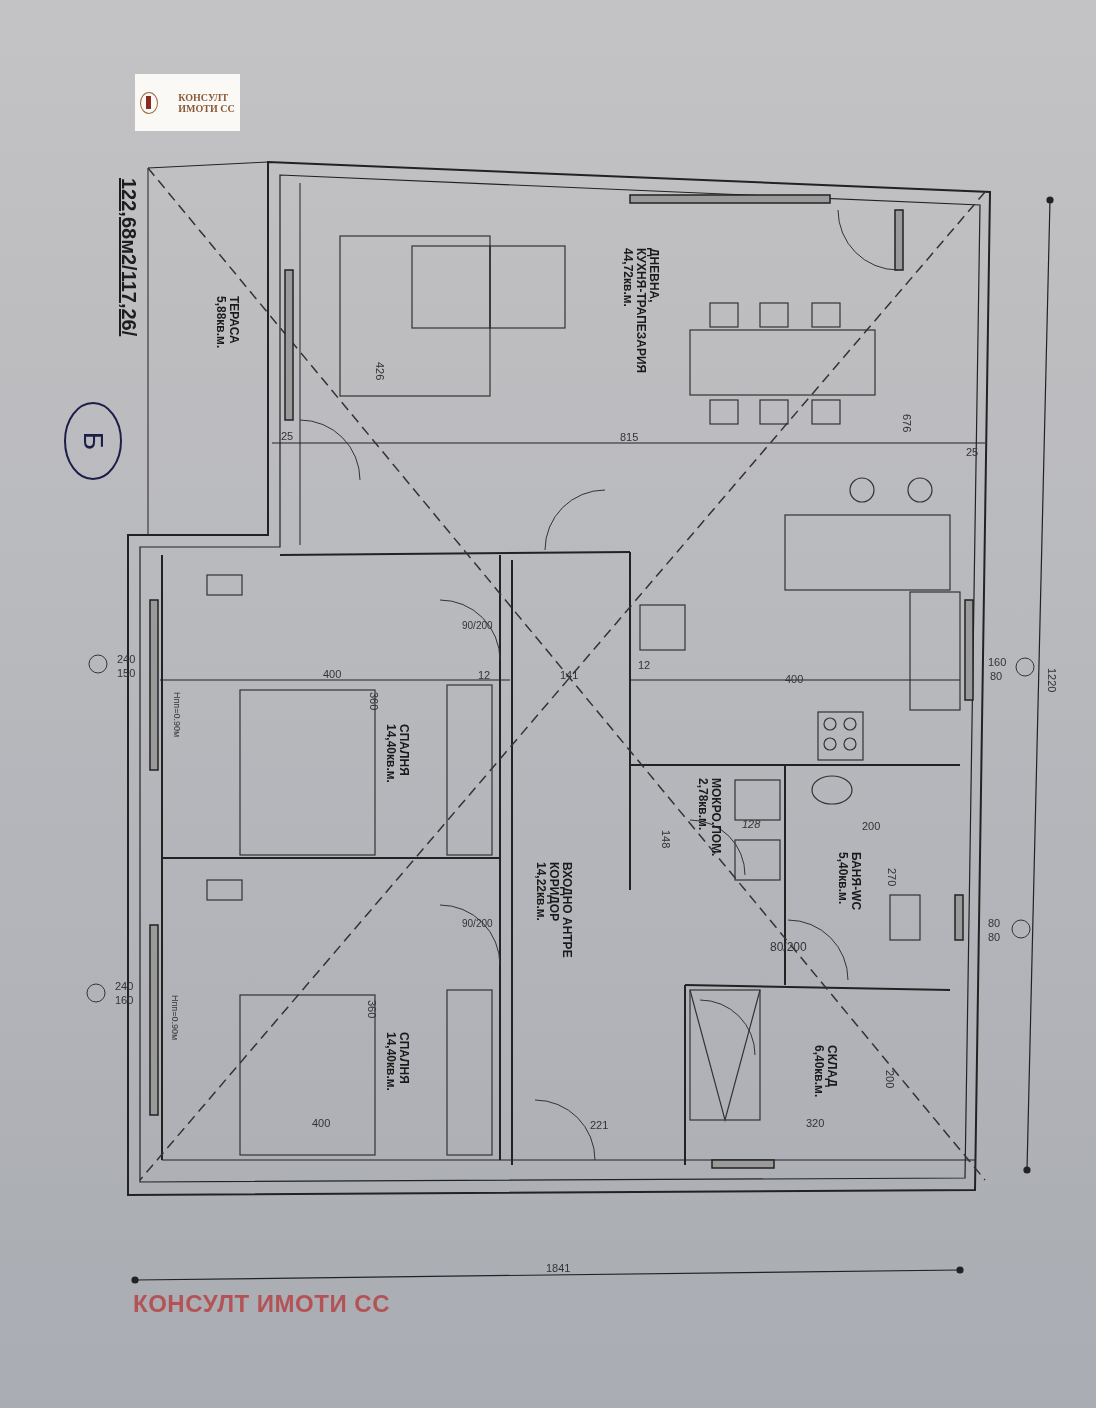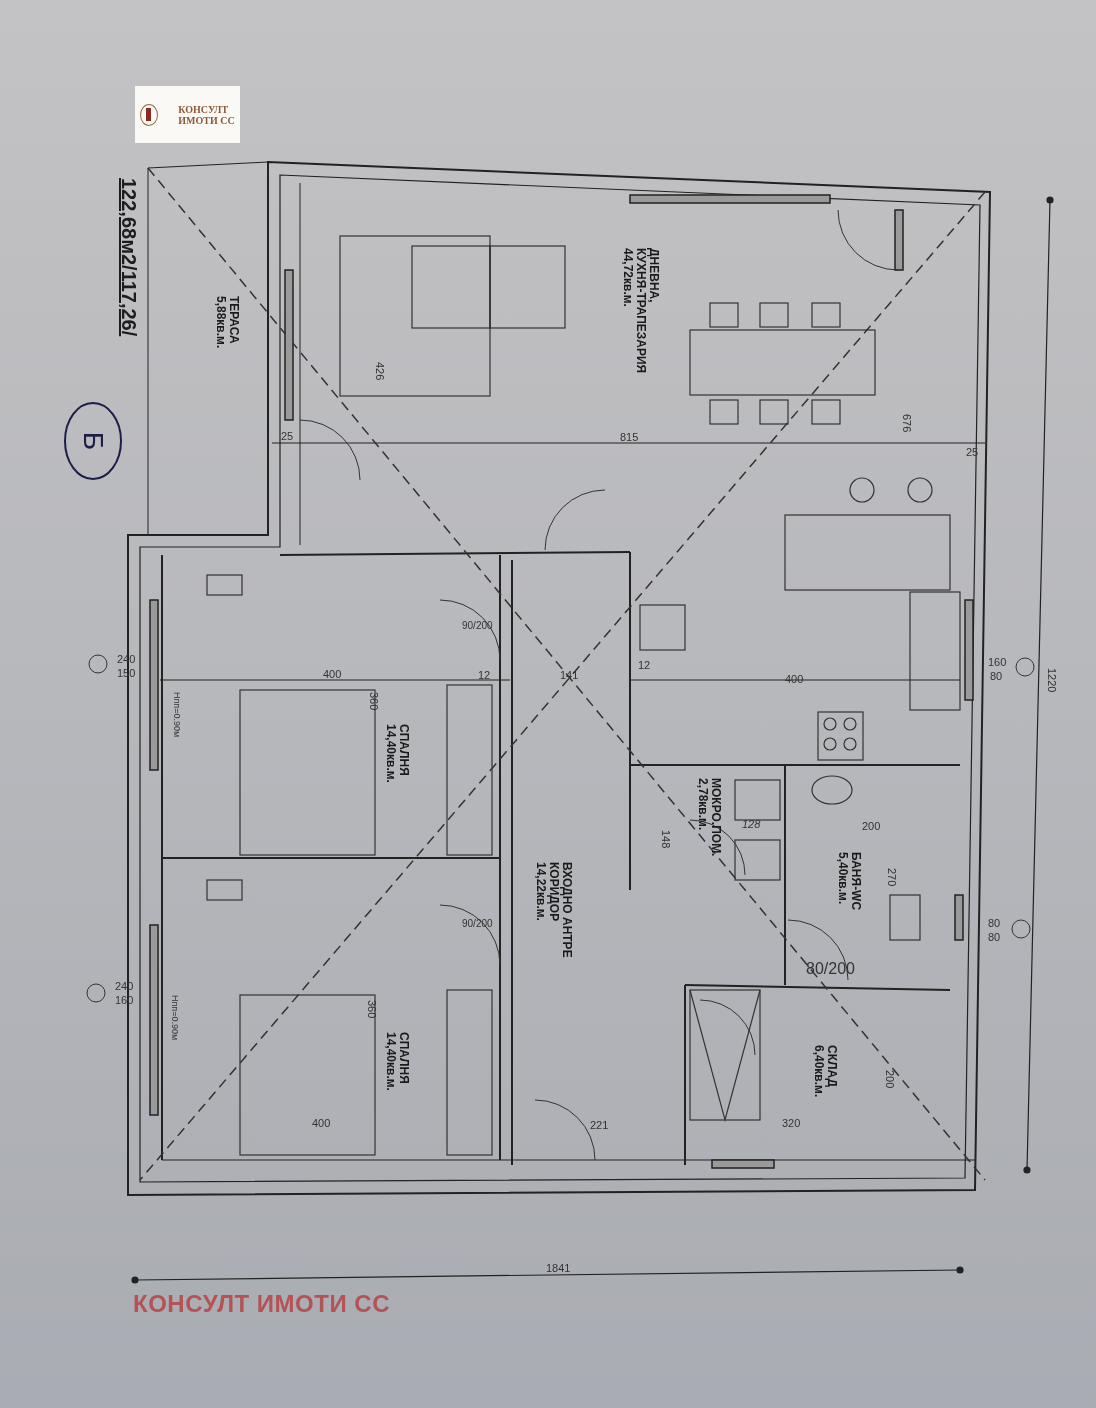--- a/index.html
+++ b/index.html
@@ -1,18 +1,18 @@
 <!DOCTYPE html>
 <html><head>
 <meta charset="utf-8">
 <style>
   html,body{margin:0;padding:0;}
   body{width:1096px;height:1408px;background:#a9a9ad;position:relative;overflow:hidden;font-family:"Liberation Sans",sans-serif;}
   .paper{position:absolute;left:0;top:0;width:1096px;height:1408px;background:linear-gradient(180deg,#c3c2c4 0%,#b8b9bd 45%,#a9acb2 100%);}
-  .logo{position:absolute;left:135px;top:86px;width:105px;height:57px;background:#fbf9f5;display:flex;align-items:center;justify-content:center;gap:20px;}
+  .logo{position:absolute;left:135px;top:74px;width:105px;height:57px;background:#fbf9f5;display:flex;align-items:center;justify-content:center;gap:20px;}
   .logo-mark{width:16px;height:20px;border:1.5px solid #9b6a3e;border-radius:50%;position:relative;}
   .logo-mark::after{content:"";position:absolute;left:5px;top:3px;width:5px;height:13px;background:#8a2a20;}
   .logo-text{font-family:"Liberation Serif",serif;font-weight:bold;color:#8a5a38;font-size:10px;line-height:11px;}
   svg.plan{position:absolute;left:0;top:0;}
   .lbl{position:absolute;font-weight:bold;font-size:12px;color:#1a1a1a;white-space:nowrap;transform-origin:left top;transform:rotate(90deg);line-height:13px;}
   .dim{position:absolute;font-size:11px;color:#333;white-space:nowrap;}
   .dimv{position:absolute;font-size:11px;color:#333;white-space:nowrap;transform-origin:left top;transform:rotate(90deg);}
   .area-note{position:absolute;left:140px;top:178px;font-size:20px;font-weight:bold;color:#1d1d1d;transform-origin:left top;transform:rotate(90deg);text-decoration:underline;white-space:nowrap;}
   .unit-mark{position:absolute;left:60px;top:398px;width:66px;height:86px;}
   .watermark{position:absolute;left:133px;top:1290px;font-size:24px;font-weight:bold;color:#b45356;letter-spacing:0.5px;}
@@ -185,37 +185,37 @@
 <div class="dim" style="left:323px;top:668px;">400</div>
 <div class="dimv" style="left:380px;top:692px;">360</div>
 <div class="dim" style="left:312px;top:1117px;">400</div>
 <div class="dimv" style="left:378px;top:1000px;">360</div>
 <div class="dim" style="left:560px;top:669px;text-align:right;">141</div>
 <div class="dim" style="left:785px;top:673px;">400</div>
 <div class="dim" style="left:862px;top:820px;">200</div>
 <div class="dimv" style="left:898px;top:868px;">270</div>
 <div class="dim" style="left:742px;top:818px;font-style:italic;">128</div>
 <div class="dimv" style="left:672px;top:830px;">148</div>
-<div class="dim" style="left:782px;top:1117px;">320</div>
+<div class="dim" style="left:806px;top:1117px;">320</div>
 <div class="dimv" style="left:896px;top:1070px;">200</div>
 <div class="dim" style="left:590px;top:1119px;">221</div>
 <div class="dim" style="left:478px;top:669px;">12</div>
 <div class="dim" style="left:638px;top:659px;">12</div>
 <div class="dim" style="left:281px;top:430px;">25</div>
 <div class="dim" style="left:966px;top:446px;">25</div>
 
 <div class="dim" style="left:117px;top:653px;">240</div>
 <div class="dim" style="left:117px;top:667px;">150</div>
 <div class="dim" style="left:115px;top:980px;">240</div>
 <div class="dim" style="left:115px;top:994px;">160</div>
 <div class="dim" style="left:988px;top:656px;">160</div>
 <div class="dim" style="left:990px;top:670px;">80</div>
 <div class="dim" style="left:988px;top:917px;">80</div>
 <div class="dim" style="left:988px;top:931px;">80</div>
 
 <div class="dim" style="left:462px;top:620px;font-size:10px;">90/200</div>
 <div class="dim" style="left:462px;top:918px;font-size:10px;">90/200</div>
-<div class="dim" style="left:806px;top:940px;font-size:16px;margin-top:20px;">80/200</div>
+<div class="dim" style="left:770px;top:940px;font-size:12px;">80/200</div>
 
 <div class="dimv" style="left:182px;top:692px;font-size:9px;">Нпп=0.90м</div>
 <div class="dimv" style="left:180px;top:995px;font-size:9px;">Нпп=0.90м</div>
 
 <div class="watermark">КОНСУЛТ ИМОТИ СС</div>
 
 </body></html>

